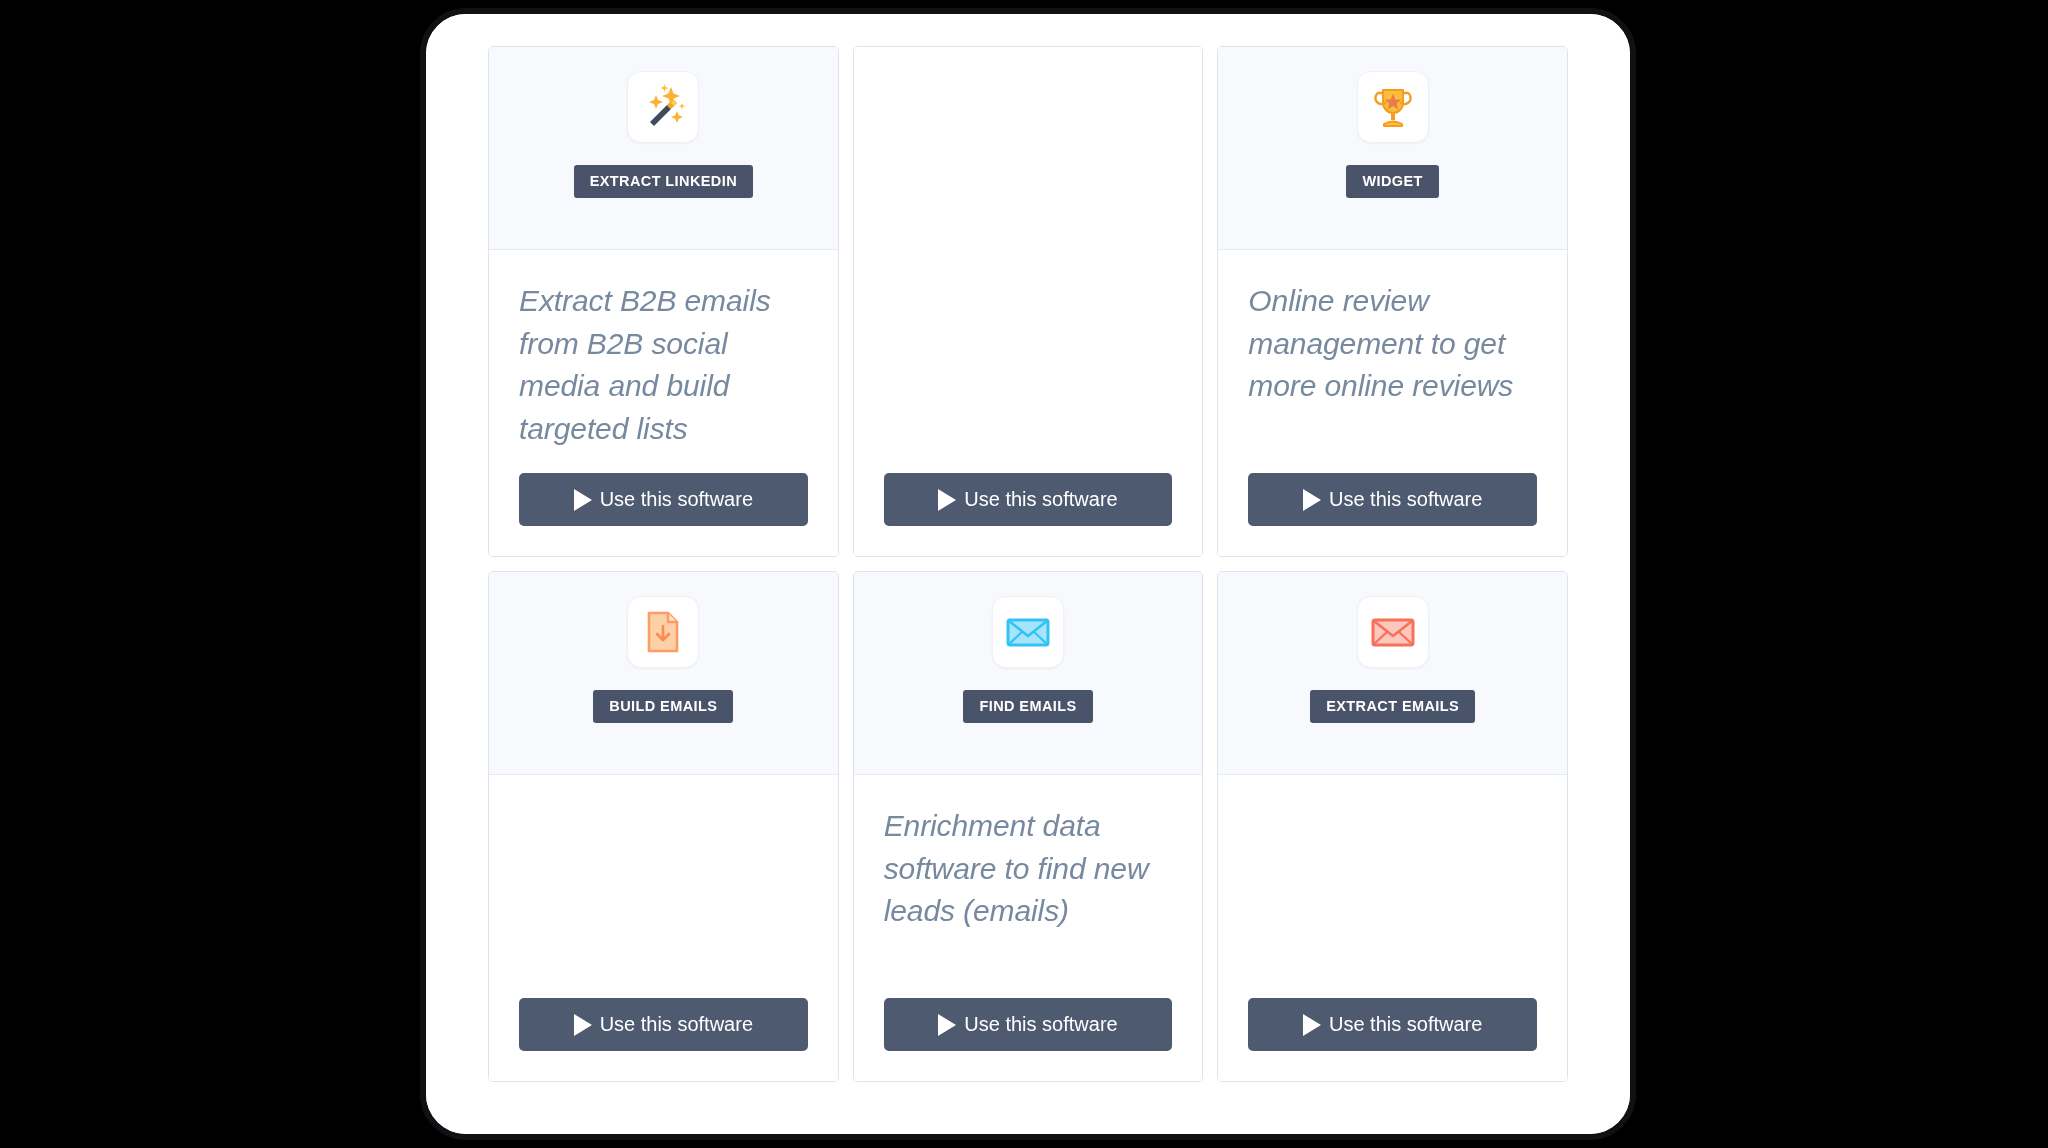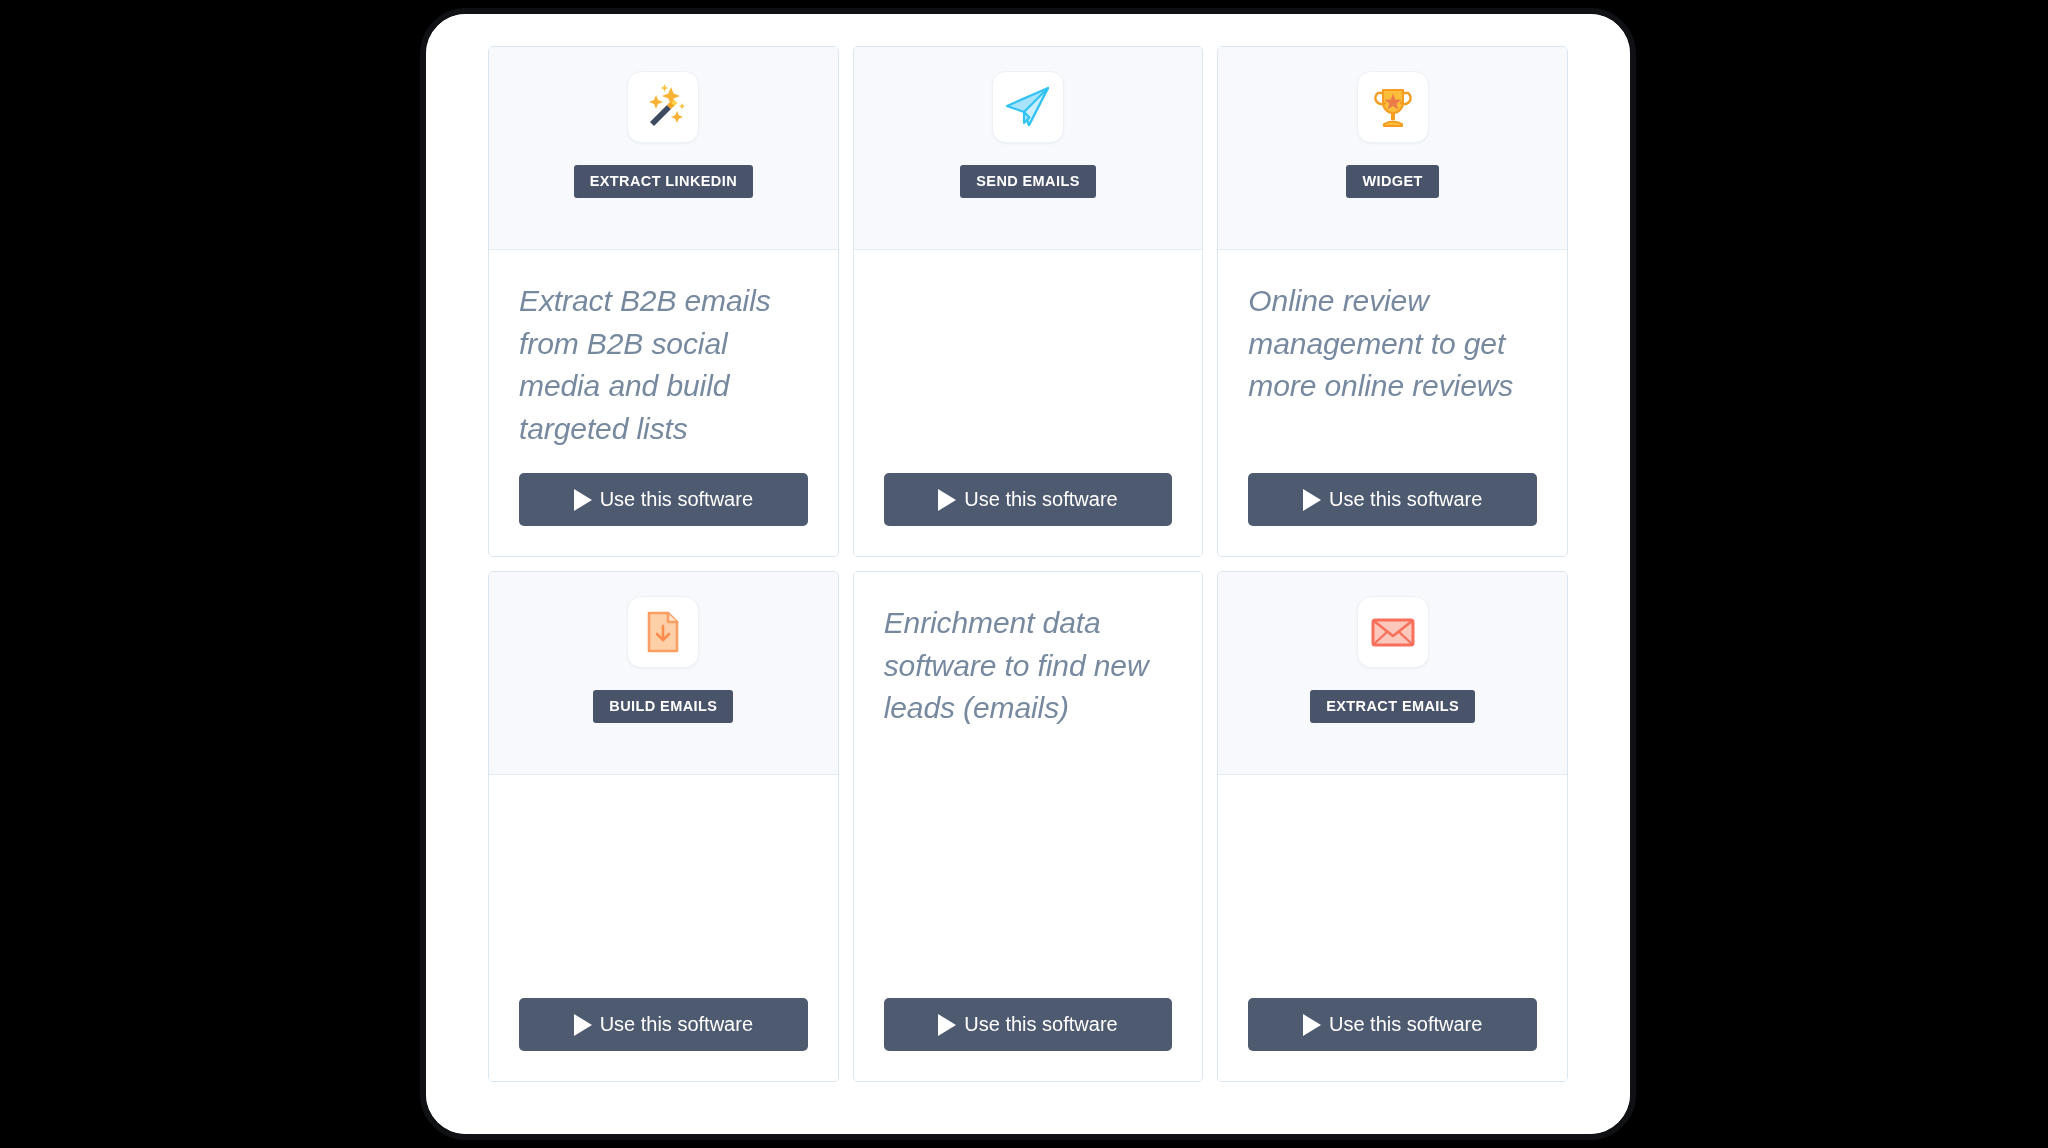--- a/index.html
+++ b/index.html
@@ -182,32 +182,20 @@
           <div class="card-body">
             <div class="card-title">Extract B2B emails from B2B social media and build targeted lists</div>
             <button class="use-button">
               <span class="play-tri"></span>
               <span>Use this software</span>
             </button>
           </div>
         </div>
 
         <div class="software-card">
-          <div class="card-header">
-            <div class="icon-tile">
-              <span>
-                <svg width="52" height="52" viewBox="0 0 52 52">
-                  <path d="M5 25 L46 7 L27 44 L22 31 Z" fill="#a8e3fb" stroke="#32c3f5" stroke-width="2.2" stroke-linejoin="round"></path>
-                  <path d="M22 31 L46 7 L27 44 Z" fill="#cdeffd" stroke="#32c3f5" stroke-width="2.2" stroke-linejoin="round"></path>
-                  <path d="M22 31 L22 42 L27.5 36.5 Z" fill="#a8e3fb" stroke="#32c3f5" stroke-width="2.2" stroke-linejoin="round"></path>
-                </svg>
-              </span>
-            </div>
-            <button class="badge">SEND EMAILS</button>
-          </div>
           <div class="card-body">
             <button class="use-button">
               <span class="play-tri"></span>
               <span>Use this software</span>
             </button>
           </div>
         </div>
 
         <div class="software-card">
           <div class="card-header">
@@ -250,20 +238,33 @@
           </div>
           <div class="card-body">
             <button class="use-button">
               <span class="play-tri"></span>
               <span>Use this software</span>
             </button>
           </div>
         </div>
 
         <div class="software-card">
+          <div class="card-header">
+            <div class="icon-tile">
+              <span>
+                <svg width="50" height="50" viewBox="0 0 50 50">
+                  <rect x="5" y="13" width="40" height="25" rx="2" fill="#a6e4fb" stroke="#32c3f5" stroke-width="3"></rect>
+                  <path d="M6 14 L25 29 L44 14" fill="none" stroke="#32c3f5" stroke-width="2.6" stroke-linejoin="round"></path>
+                  <path d="M6 37 L19 25" stroke="#32c3f5" stroke-width="2.2"></path>
+                  <path d="M44 37 L31 25" stroke="#32c3f5" stroke-width="2.2"></path>
+                </svg>
+              </span>
+            </div>
+            <button class="badge">FIND EMAILS</button>
+          </div>
           <div class="card-body">
             <div class="card-title">Enrichment data software to find new leads (emails)</div>
             <button class="use-button">
               <span class="play-tri"></span>
               <span>Use this software</span>
             </button>
           </div>
         </div>
 
         <div class="software-card">

